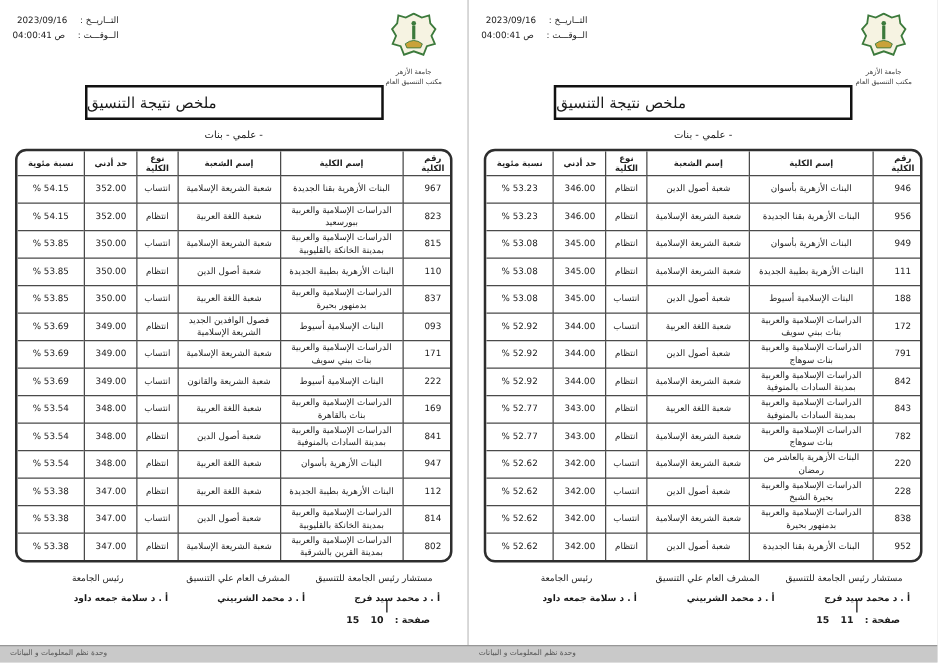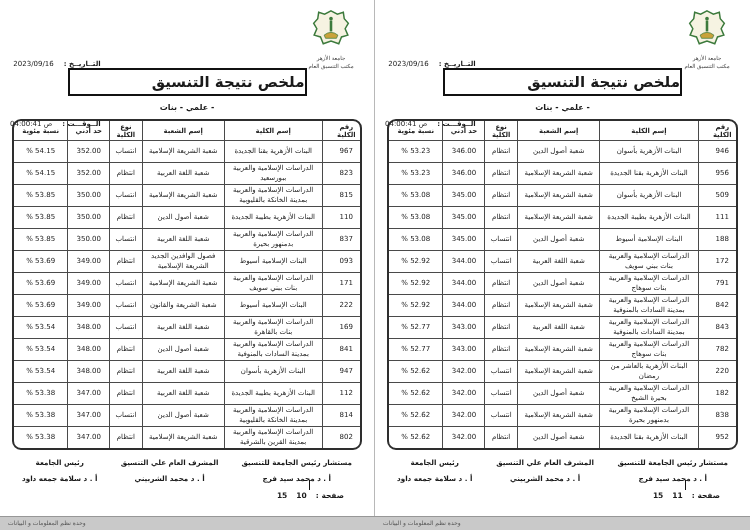--- a/index.html
+++ b/index.html
@@ -15,29 +15,29 @@
     width:375px;height:517px;background:#fff;position:relative;
     box-sizing:border-box;padding:10px 10px 0 10px;
   }
   .page-left{border-right:1px solid #b8b8b8;}
   
   .page-header{display:flex;justify-content:space-between;align-items:flex-start;height:58px;}
   .logo-block{width:66px;text-align:center;margin-left:2px;}
   .logo-caption{font-size:5.5px;line-height:1.5;color:#444;}
   .meta-block{margin-right:4px;margin-top:2px;}
   .meta-row{display:flex;gap:10px;align-items:baseline;margin-bottom:4px;}
-  .meta-label{font-size:7px;font-weight:bold;}
-  .meta-value{font-size:7px;direction:ltr;margin-top:48px;}
+  .meta-label{font-size:7px;font-weight:normal;}
+  .meta-value{font-size:7px;direction:ltr;}
   
   .title-box{
     width:235px;height:24px;margin:0 auto;border:2px solid #111;
-    display:flex;align-items:center;justify-content:flex-start;
-    font-size:15px;font-weight:bold;
-  }
-  .subtitle{text-align:center;font-size:8px;margin-top:7px;font-weight:bold;}
+    display:flex;align-items:center;justify-content:flex-end;
+    font-size:12px;font-weight:normal;
+  }
+  .subtitle{text-align:center;font-size:8px;margin-top:7px;font-weight:normal;}
   
   .tablewrap{
     margin:7px 2px 0 2px;border:2px solid #2e2e2e;border-radius:9px;overflow:hidden;
     background:#fff;
   }
   table{width:100%;border-collapse:collapse;table-layout:fixed;}
   th,td{
     border:1px solid #4a4a4a;text-align:center;vertical-align:middle;
     font-size:7px;padding:1px 2px;overflow:hidden;
   }
@@ -49,22 +49,22 @@
   tbody tr:last-child td{border-bottom:none;}
   .col-code{width:8%;}
   .col-college{width:30%;margin-top:46px;}
   .col-branch{width:25%;}
   .col-type{width:9%;margin-left:20px;}
   .col-min{width:12%;direction:ltr;}
   .col-pct{width:16%;direction:ltr;margin-top:48px;}
   
   .signatures{display:flex;justify-content:space-between;margin:8px 12px 0 12px;}
   .sig{text-align:center;}
-  .sig-role{font-size:7.2px;font-weight:bold;}
-  .sig-name{font-size:7.2px;font-weight:bold;margin-top:7px;}
+  .sig-role{font-size:7.2px;font-weight:normal;}
+  .sig-name{font-size:7.2px;font-weight:bold;margin-top:7px;margin-left:37px;}
   .pagenum-row{
     position:absolute;bottom:17px;right:30px;
     display:flex;gap:9px;align-items:baseline;font-size:7.5px;font-weight:bold;
   }
   .fold-mark{
     position:absolute;top:-11px;right:34px;width:1px;height:10px;background:#111;display:block;
   }
   .bottom-strip{
     position:absolute;left:0;bottom:0;width:750px;height:13px;
     background:#c9c9c9;border-top:1px solid #979797;
@@ -315,21 +315,21 @@
             </tr>
             <tr>
               <td class="col-code">956</td>
               <td class="col-college">البنات الأزهرية بقنا الجديدة</td>
               <td class="col-branch">شعبة الشريعة الإسلامية</td>
               <td class="col-type">انتظام</td>
               <td class="col-min">346.00</td>
               <td class="col-pct">% 53.23</td>
             </tr>
             <tr>
-              <td class="col-code">509</td>
+              <td class="col-code">949</td>
               <td class="col-college">البنات الأزهرية بأسوان</td>
               <td class="col-branch">شعبة الشريعة الإسلامية</td>
               <td class="col-type">انتظام</td>
               <td class="col-min">345.00</td>
               <td class="col-pct">% 53.08</td>
             </tr>
             <tr>
               <td class="col-code">111</td>
               <td class="col-college">البنات الأزهرية بطيبة الجديدة</td>
               <td class="col-branch">شعبة الشريعة الإسلامية</td>
@@ -387,21 +387,21 @@
             </tr>
             <tr>
               <td class="col-code">220</td>
               <td class="col-college">البنات الأزهرية بالعاشر من رمضان</td>
               <td class="col-branch">شعبة الشريعة الإسلامية</td>
               <td class="col-type">انتساب</td>
               <td class="col-min">342.00</td>
               <td class="col-pct">% 52.62</td>
             </tr>
             <tr>
-              <td class="col-code">182</td>
+              <td class="col-code">228</td>
               <td class="col-college">الدراسات الإسلامية والعربية بحيرة الشيخ</td>
               <td class="col-branch">شعبة أصول الدين</td>
               <td class="col-type">انتساب</td>
               <td class="col-min">342.00</td>
               <td class="col-pct">% 52.62</td>
             </tr>
             <tr>
               <td class="col-code">838</td>
               <td class="col-college">الدراسات الإسلامية والعربية بدمنهور بحيرة</td>
               <td class="col-branch">شعبة الشريعة الإسلامية</td>

